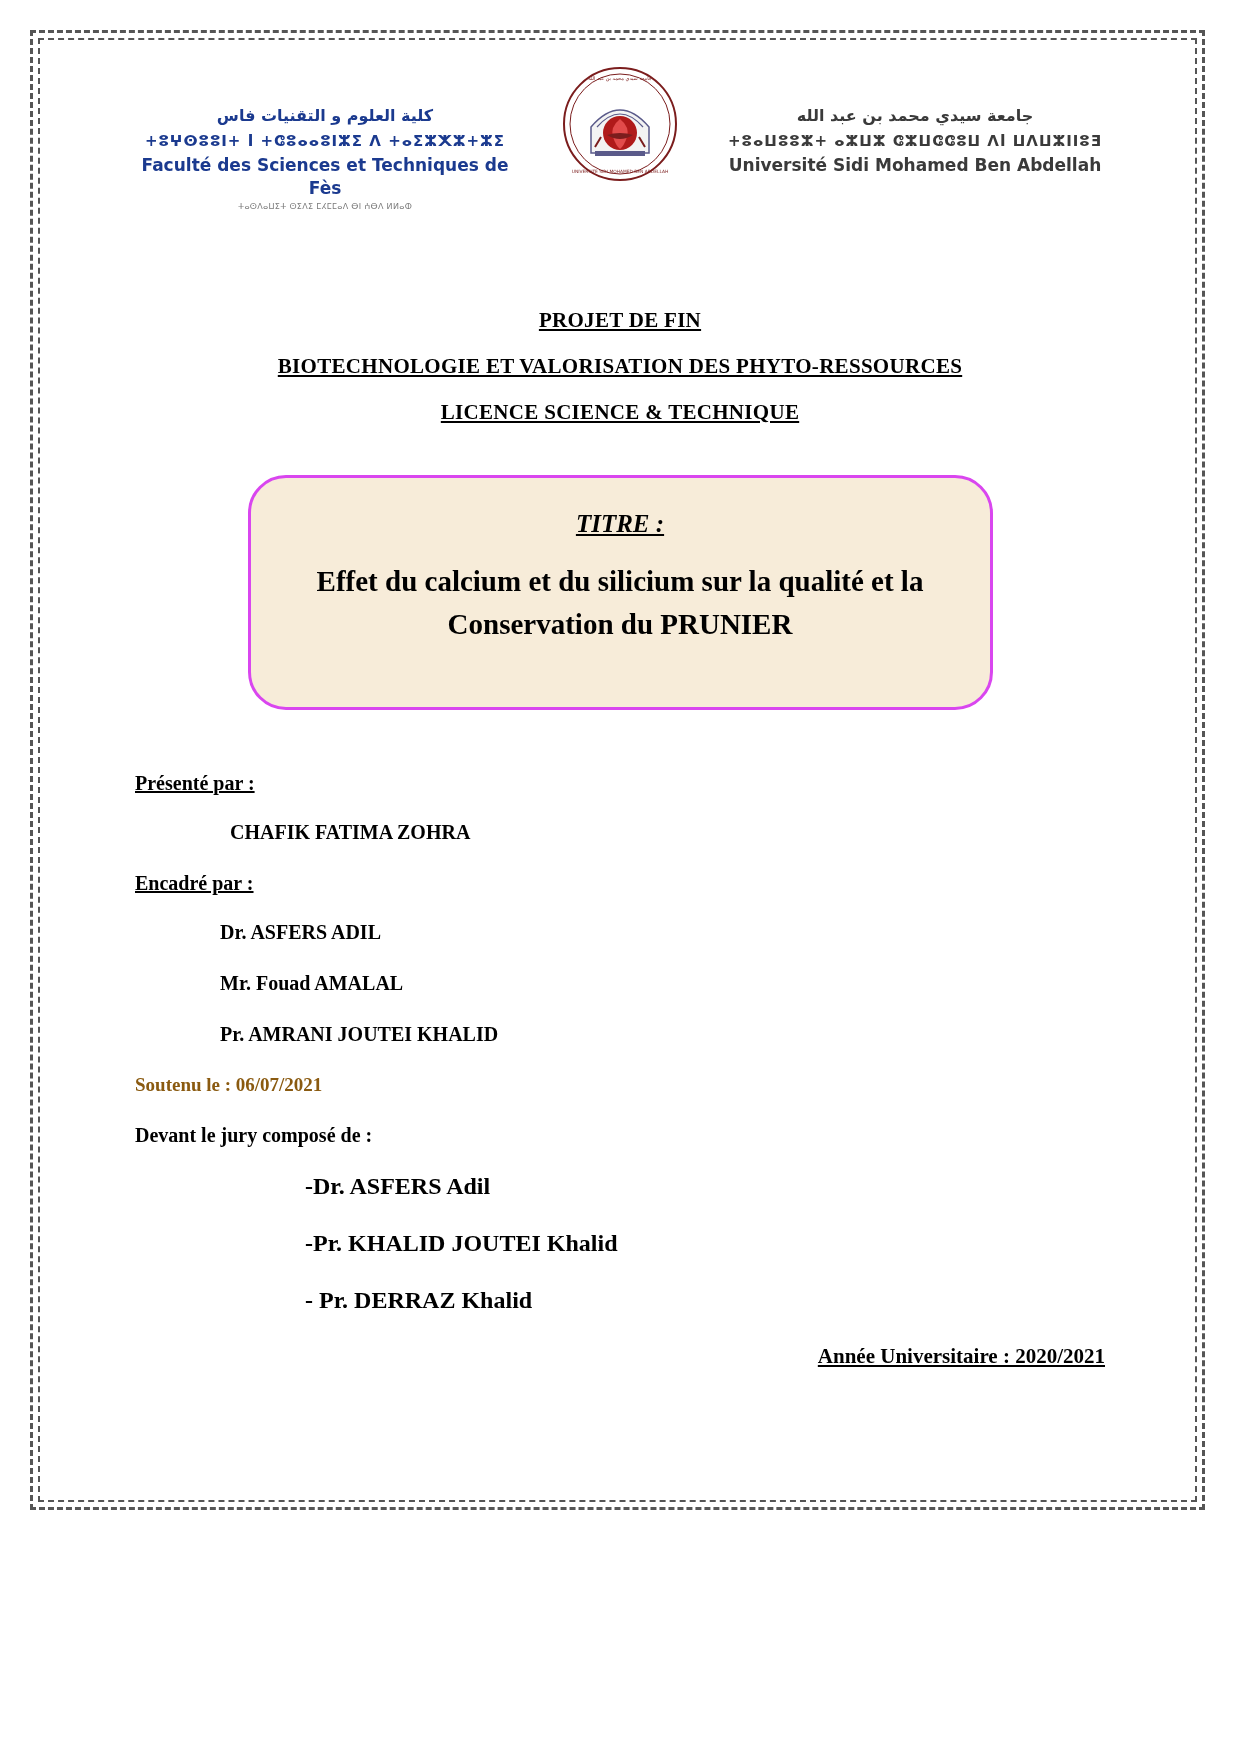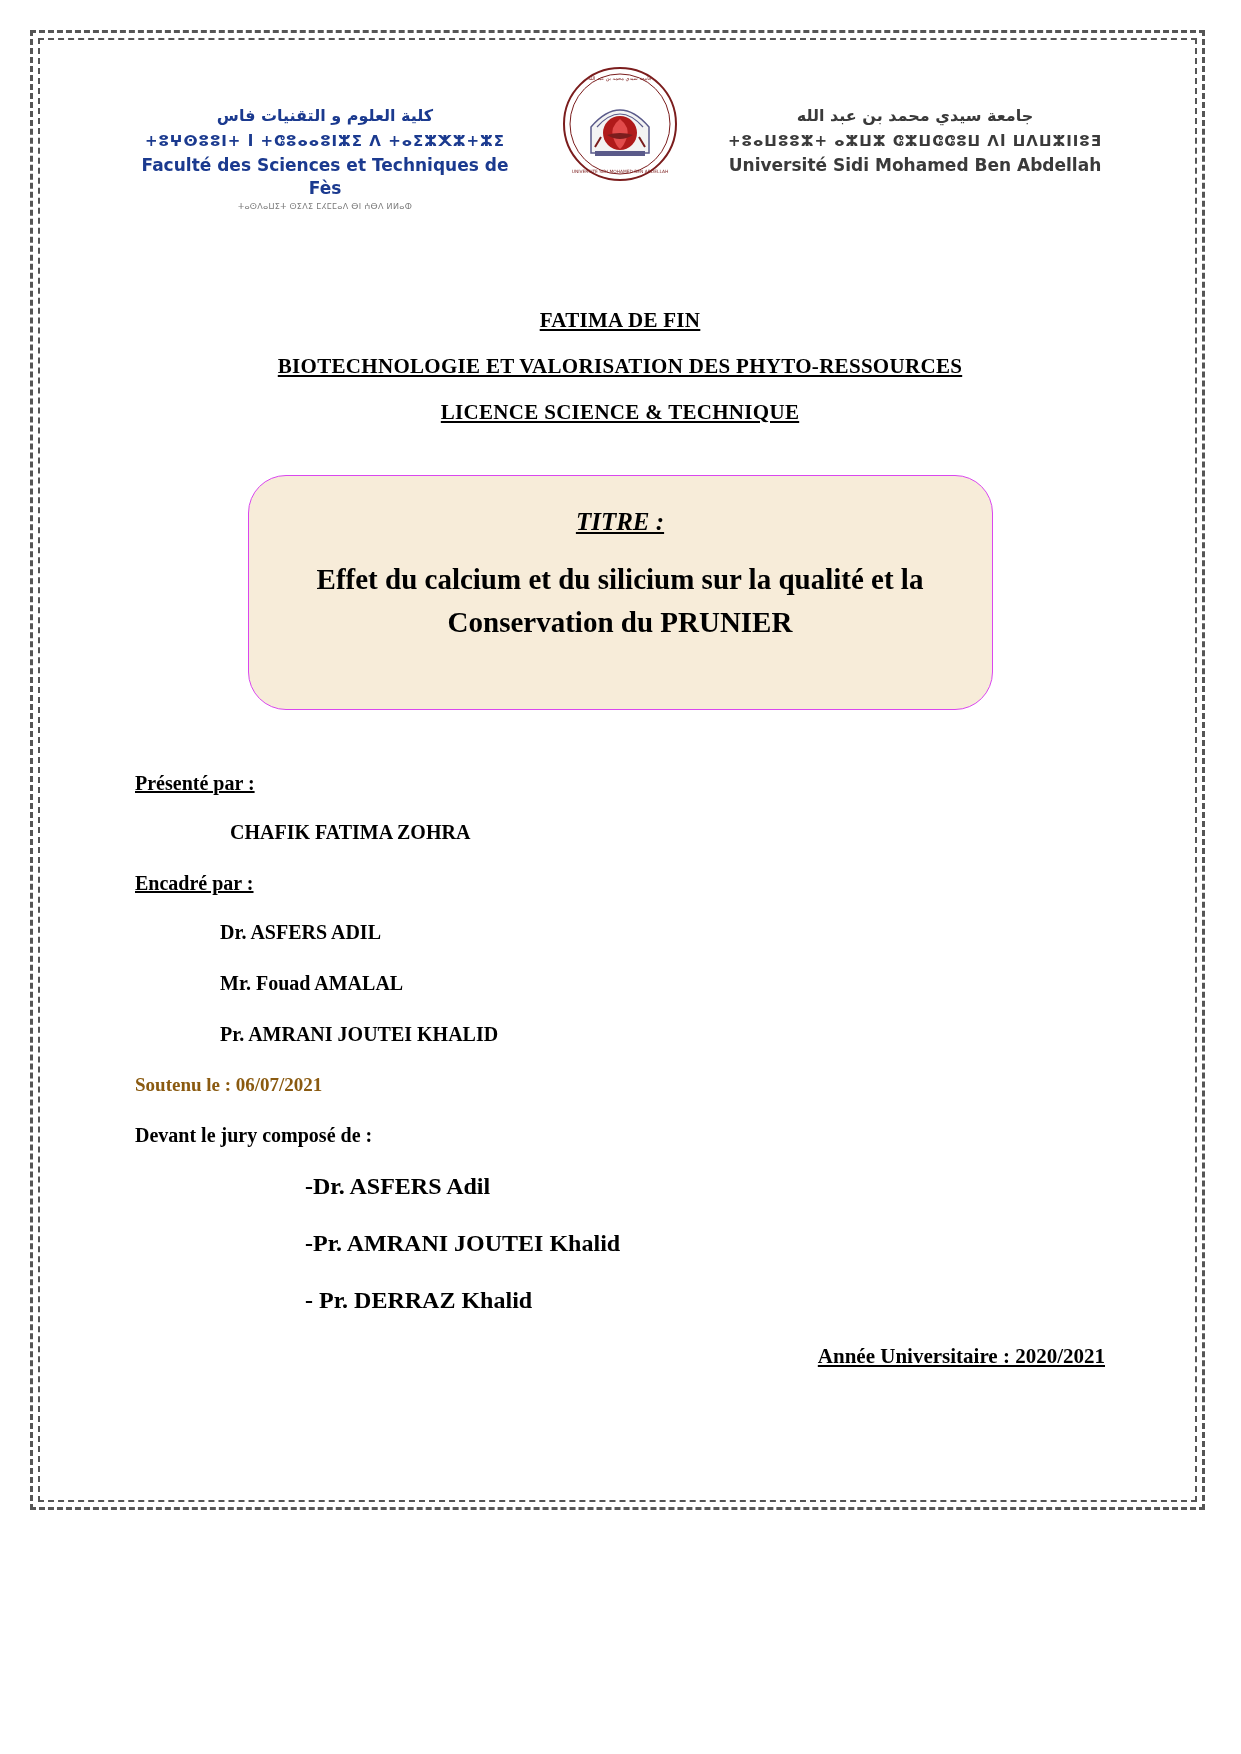--- a/index.html
+++ b/index.html
@@ -124,21 +124,21 @@
   }
   .headline.l2 { font-size: 21px; }
   .headline.l3 { font-size: 21px; }
 
   
   .title-box {
     margin: 50px auto 0 auto;
     width: 745px;
     min-height: 235px;
     background: #f7ecd9;
-    border: 1px solid #d946ef;
+    border: 3px solid #d946ef;
     border-radius: 38px;
     box-sizing: border-box;
     padding: 32px 28px 28px 28px;
     text-align: center;
   }
   .title-label {
     font-style: italic;
     font-weight: bold;
     font-size: 25px;
     text-decoration: underline;
@@ -234,21 +234,21 @@
 
       <div class="header-block header-right">
         <div class="arabic gray">جامعة سيدي محمد بن عبد الله</div>
         <div class="tifinagh gray">+ⵓⴰⵡⵓⵓⵣ+  ⴰⵣⵡⵣ  ⵛⵣⵡⵛⵛⵓⵡ  ⴷI  ⵡⴷⵡⵣⵏⵏⵓⴺ</div>
         <div class="latin gray">Université Sidi Mohamed Ben Abdellah</div>
       </div>
 
     </div>
 
     <div class="headline-block">
-      <div class="headline l1">FATIMA DE FIN</div>
+      <div class="headline l1">PROJET DE FIN</div>
       <div class="headline l3">BIOTECHNOLOGIE ET VALORISATION DES PHYTO-RESSOURCES</div>
       <div class="headline l2">LICENCE SCIENCE &amp; TECHNIQUE</div>
     </div>
 
     <div class="title-box">
       <div class="title-label">TITRE :</div>
       <div class="title-text">Effet du calcium et du silicium sur la qualité et la Conservation du PRUNIER</div>
     </div>
 
     <div class="info">
@@ -258,20 +258,20 @@
 
       <div class="label">Encadré par :</div>
       <div class="value sup">Dr. ASFERS ADIL</div>
       <div class="value sup">Mr. Fouad AMALAL</div>
       <div class="value sup">Pr. AMRANI JOUTEI KHALID</div>
 
       <div class="defended">Soutenu le : 06/07/2021</div>
 
       <div class="jury-label">Devant le jury composé de :</div>
       <div class="jury-item">-Dr. ASFERS Adil</div>
-      <div class="jury-item">-Pr. AMRANI JOUTEI Khalid</div>
+      <div class="jury-item">-Pr. KHALID JOUTEI Khalid</div>
       <div class="jury-item">- Pr. DERRAZ Khalid</div>
 
       <div class="year">Année Universitaire : 2020/2021</div>
     </div>
 
   </div>
 </div>
 
 </body></html>

